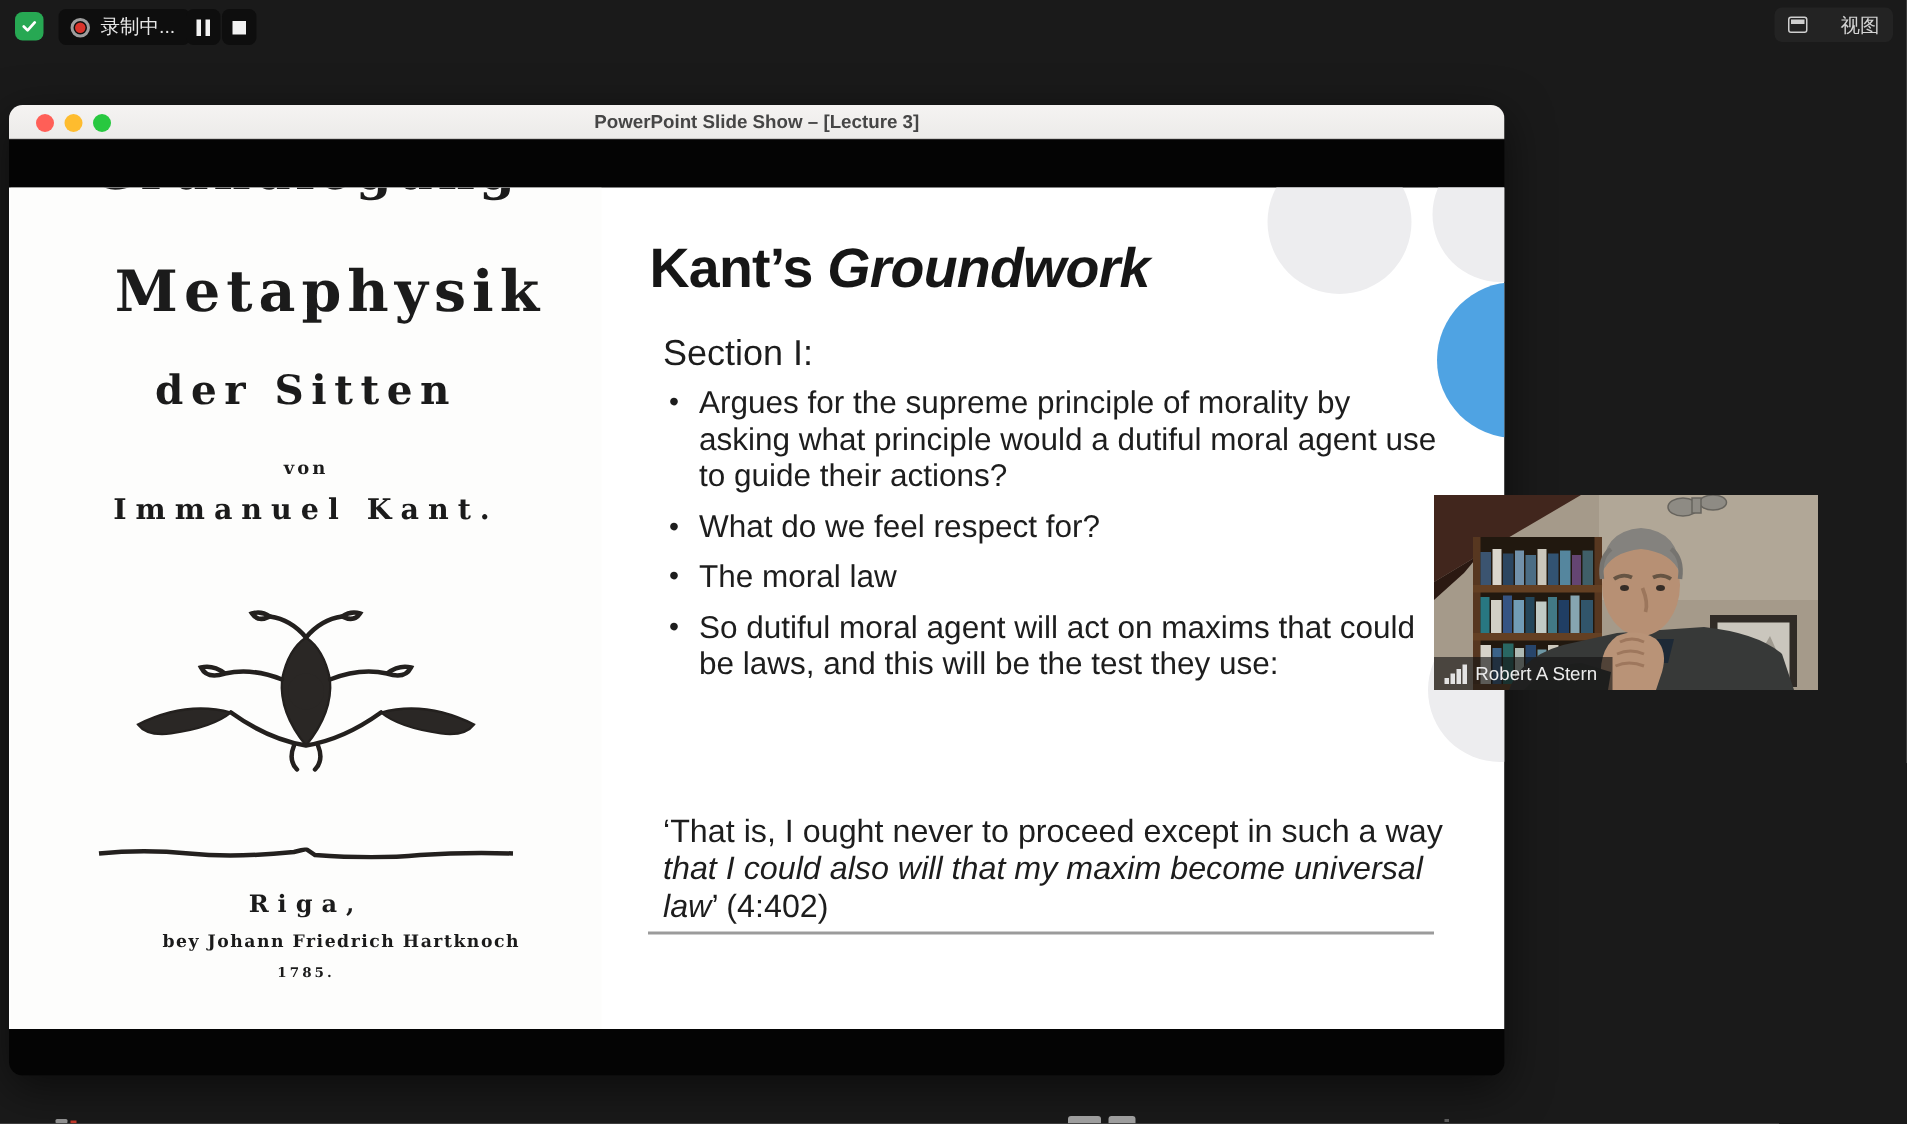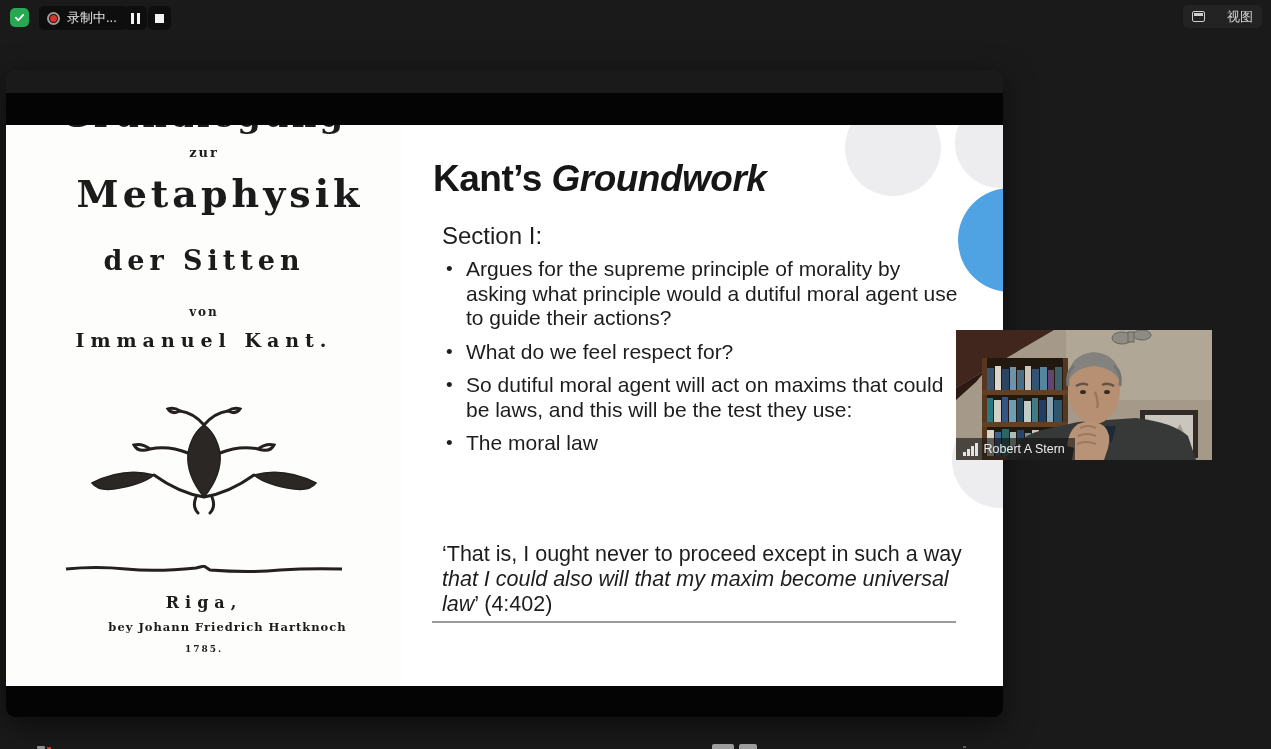--- a/index.html
+++ b/index.html
@@ -118,34 +118,41 @@
   <div class="abs sq-btn" style="left:148px;">
     <span class="stop-glyph"></span>
   </div>
 
   <div class="abs view-btn">
     <span class="view-grid"></span>
     <span class="view-label">视图</span>
   </div>
 
   <div class="abs" id="ppt">
+    <div class="titlebar">
+      <div class="lights">
+        <span class="light" style="background:#ff5f57;"></span>
+        <span class="light" style="background:#febc2e;"></span>
+        <span class="light" style="background:#28c840;"></span>
+      </div>
+      <span class="win-title">PowerPoint Slide Show – [Lecture 3]</span>
+    </div>
 
     <div class="ppt-content">
       <div class="slide">
 
         <div class="circ" style="left:839px;top:-25px;width:96px;height:96px;background:#EDEDEF;"></div>
         <div class="circ" style="left:949px;top:-27px;width:90px;height:90px;background:#EDEDEF;"></div>
         <div class="circ" style="left:952px;top:63px;width:104px;height:104px;background:#4FA3E3;"></div>
         <div class="circ" style="left:946px;top:287px;width:96px;height:96px;background:#EDEDEF;"></div>
 
         <div class="book">
           <div class="frag">
             <span>Grundlegung</span>
           </div>
-          <div class="bk-zur">zur</div>
           <div class="bk-title">Metaphysik</div>
           <div class="bk-sub">der Sitten</div>
           <div class="bk-von">von</div>
           <div class="bk-author">Immanuel Kant.</div>
 
           <svg class="bk-vignette" width="240" height="110" viewBox="0 0 240 110">
             <g fill="none" stroke="#23201e" stroke-width="3" stroke-linecap="round">
               <path d="M8 78 Q40 62 70 70 Q58 80 30 84 Q14 86 8 78 Z" fill="#2a2725" stroke-width="1.5"></path>
               <path d="M232 78 Q200 62 170 70 Q182 80 210 84 Q226 86 232 78 Z" fill="#2a2725" stroke-width="1.5"></path>
               <path d="M70 70 Q95 88 120 92 Q145 88 170 70"></path>
@@ -168,22 +175,22 @@
           <div class="bk-pub">bey Johann Friedrich Hartknoch</div>
           <div class="bk-year">1785.</div>
         </div>
 
         <div class="s-head"><span>Kant’s </span><span class="it">Groundwork</span></div>
         <div class="s-section">Section I:</div>
 
         <ul class="s-bullets">
           <li>Argues for the supreme principle of morality by asking what principle would a dutiful moral agent use to guide their actions?</li>
           <li>What do we feel respect for?</li>
+          <li>The moral law</li>
           <li>So dutiful moral agent will act on maxims that could be laws, and this will be the test they use:</li>
-          <li>The moral law</li>
         </ul>
 
         <div class="s-quote"><span>‘That is, I ought never to proceed except in such a way </span><span class="it">that I could also will that my maxim become universal law</span><span>’ (4:402)</span></div>
 
         <div class="s-rule"></div>
       </div>
     </div>
   </div>
 
   <div class="abs cam-handle">

